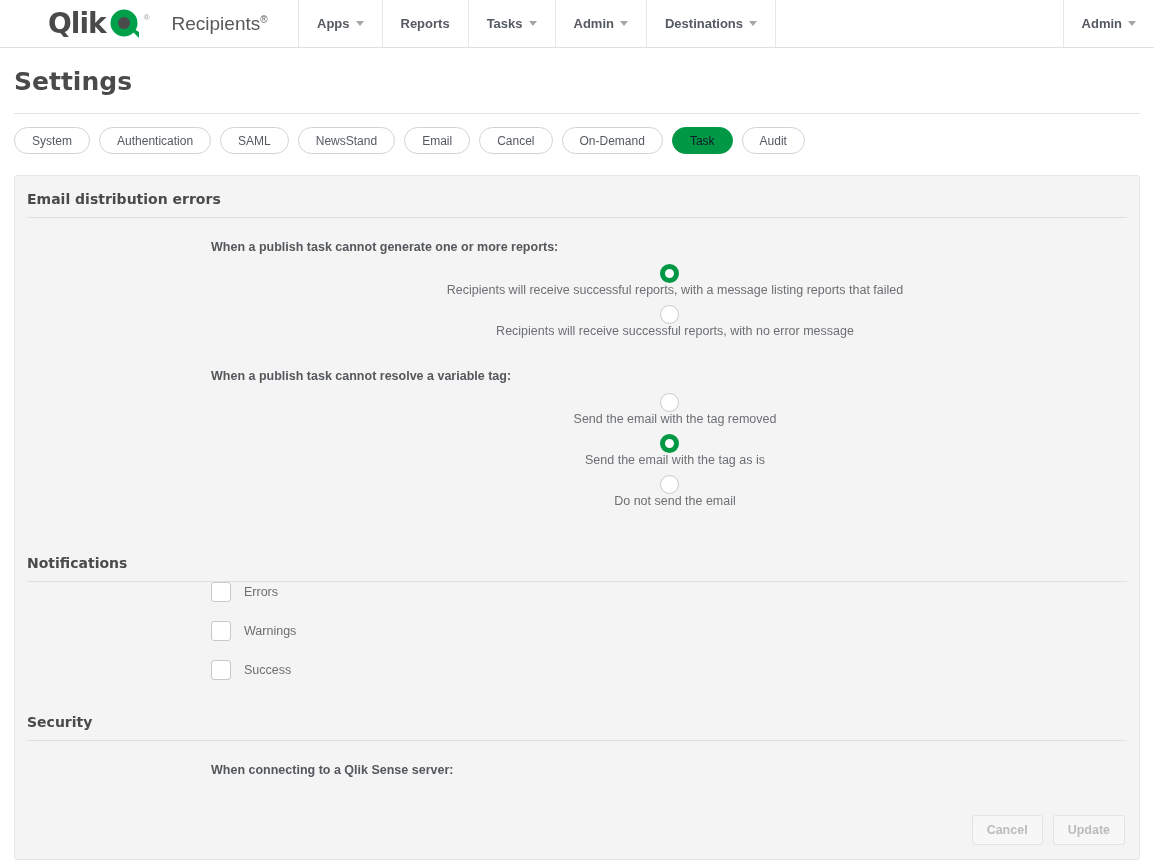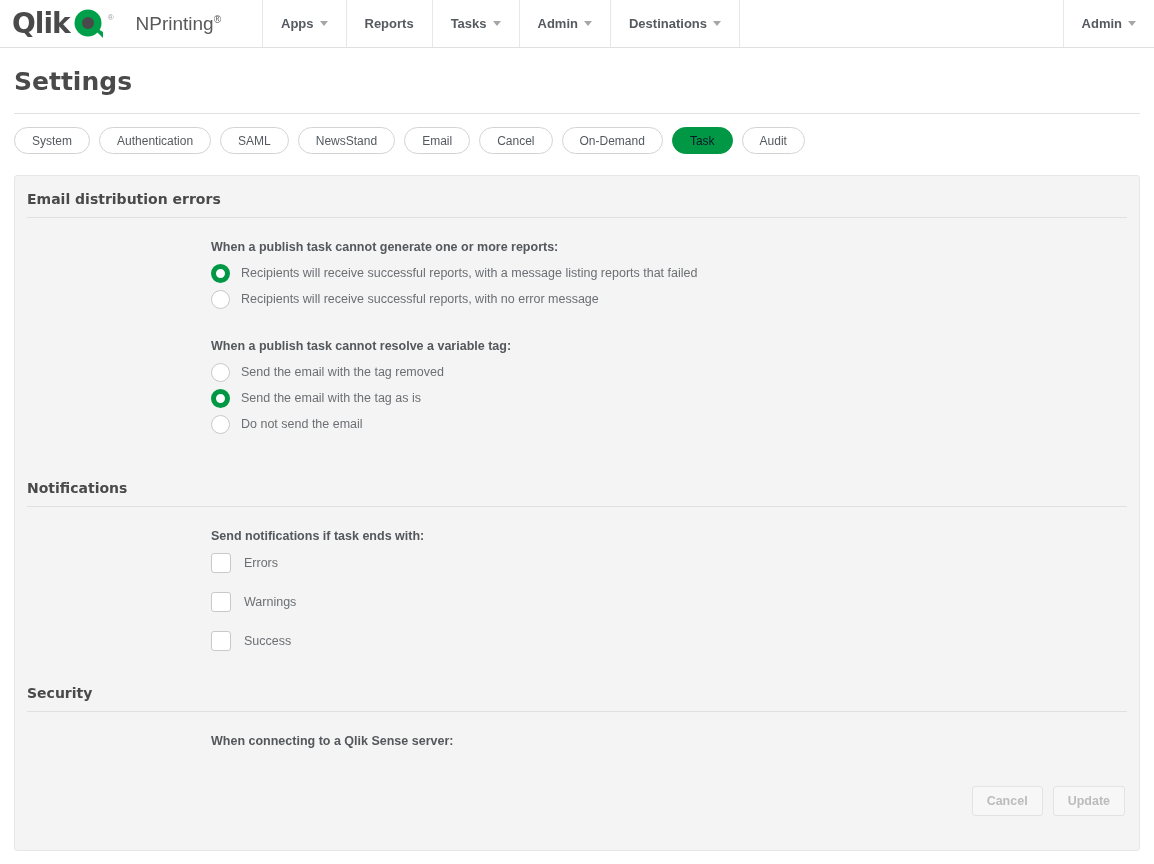--- a/index.html
+++ b/index.html
@@ -19,20 +19,21 @@
     border-bottom: 1px solid #e0e0e0;
     background: #ffffff;
   }
   .brand-zone {
     display: flex;
     align-items: center;
     padding-left: 12px;
     padding-right: 18px;
     width: 262px;
     flex: 0 0 262px;
+    margin-left: 36px;
   }
   .qlik-logo {
     display: flex;
     align-items: center;
     gap: 4px;
   }
   .qlik-word {
     font-size: 28px;
     font-weight: bold;
     color: #4a4a4a;
@@ -158,20 +159,21 @@
     margin-top: 22px;
     margin-bottom: 10px;
   }
 
   
   .opt-row {
     display: flex;
     align-items: center;
     margin-bottom: 7px;
     cursor: pointer;
+    flex-direction: column;
   }
   .radio {
     width: 19px; height: 19px;
     border-radius: 50%;
     border: 1.5px solid #c9c9c9;
     background: #ffffff;
     flex: 0 0 19px;
     margin-right: 11px;
   }
   .radio.checked {
@@ -244,21 +246,21 @@
       <span class="qlik-word">Qlik</span>
       <span class="qlik-mark">
         <svg width="30" height="30" viewBox="0 0 30 30" aria-hidden="true">
           <circle cx="14" cy="14" r="13.5" fill="#00A04A"></circle>
           <circle cx="14" cy="14" r="6" fill="#4a4a4a"></circle>
           <path d="M20 20 L29 29 L29 23 L24 20 Z" fill="#00A04A"></path>
         </svg>
       </span>
       <span class="qlik-reg">®</span>
     </div>
-    <div class="product-name"><span>NPrinting</span><sup>®</sup></div>
+    <div class="product-name"><span>Recipients</span><sup>®</sup></div>
   </div>
 
   <div class="nav-items">
     <div class="nav-item">
       <span>Apps</span>
       <span class="caret"></span>
     </div>
     <div class="nav-item">
       <span>Reports</span>
     </div>
@@ -351,21 +353,20 @@
       <span class="opt-text">Do not send the email</span>
     </div>
   </div>
 
   <div class="spacer-lg"></div>
 
   <div class="section-title">Notifications</div>
   <div class="section-rule"></div>
   <div class="section-body">
 
-    <div class="field-label">Send notifications if task ends with:</div>
 
     <div class="chk-row">
       <span class="checkbox">
         
       </span>
       <span class="opt-text">Errors</span>
     </div>
     <div class="chk-row">
       <span class="checkbox">
         

